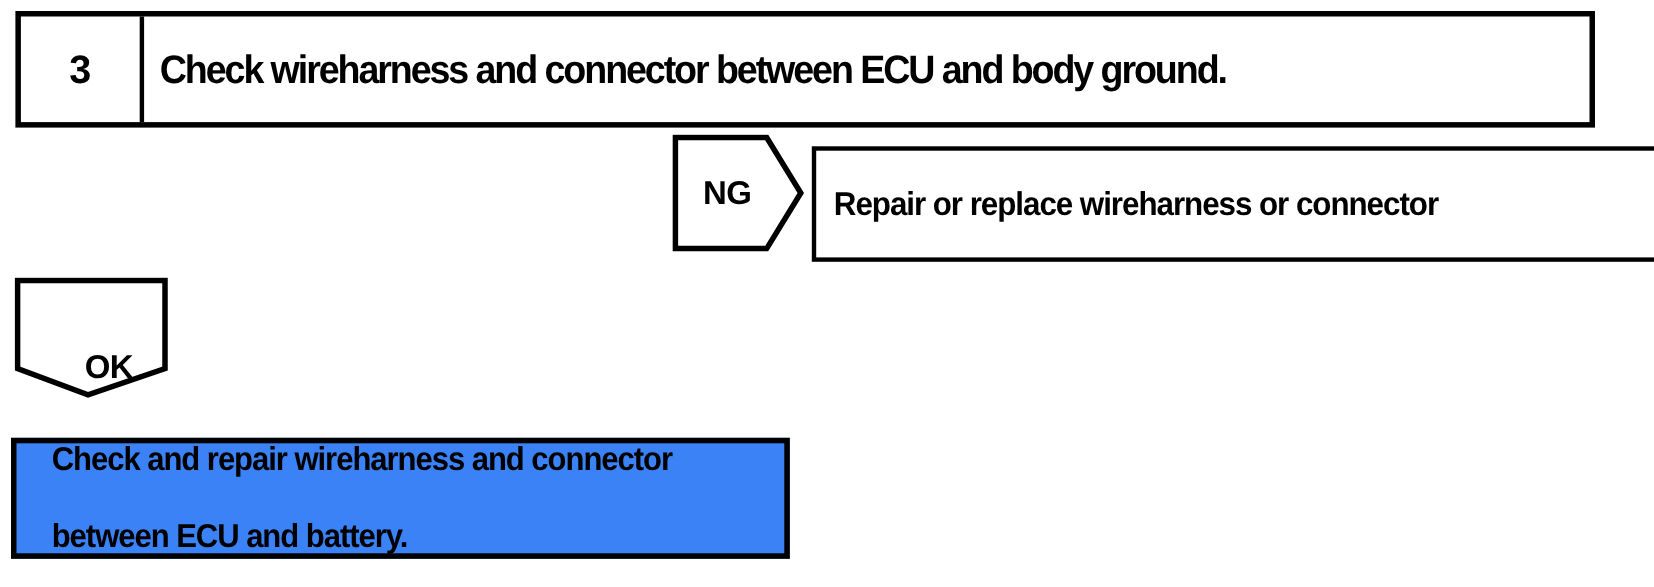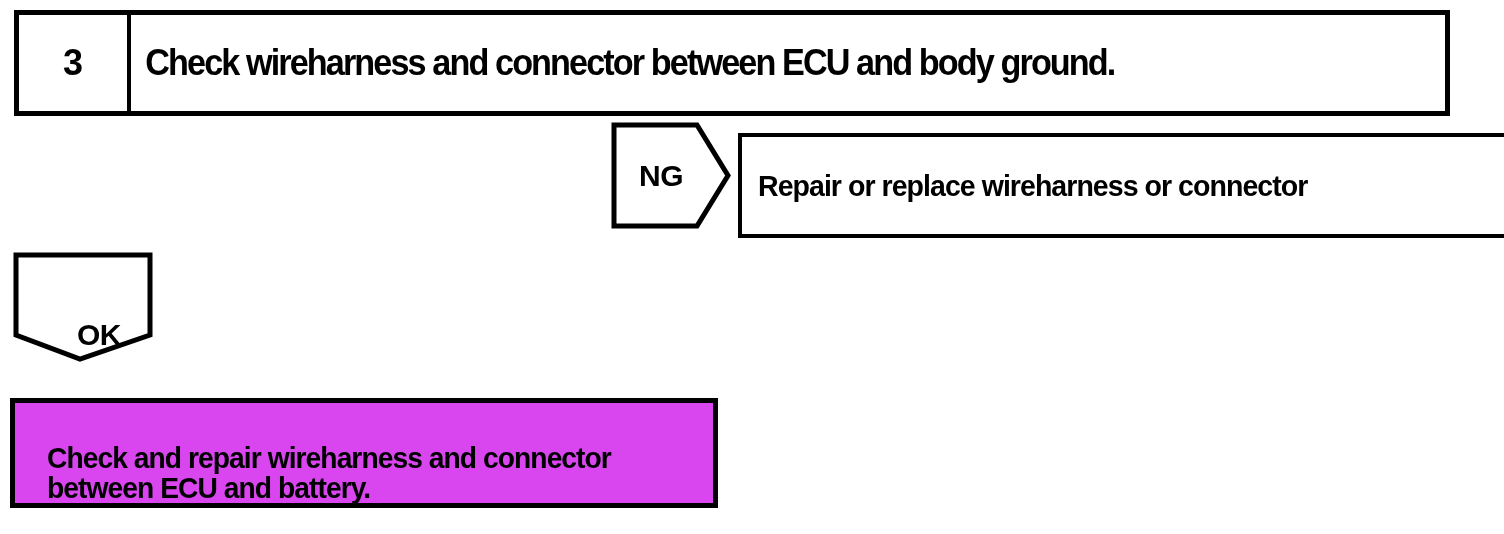--- a/index.html
+++ b/index.html
@@ -73,23 +73,23 @@
     transform: scaleX(0.95);
     transform-origin: left center;
     white-space: nowrap;
   }
 
   
   .ok-box {
     left: 10px; top: 398px;
     width: 708px; height: 110px;
     border: 5px solid #000;
-    background: #d946ef;
+    background: #3b82f6;
     display: flex; flex-direction: column;
-    justify-content: flex-end; align-items: flex-start;
+    justify-content: space-between; align-items: flex-start;
     padding-left: 32px;
   }
   .ok-box .box-line {
     font-size: 30px;
     letter-spacing: -1px;
     line-height: 30px;
     transform: scaleX(0.94);
     transform-origin: left center;
     white-space: nowrap;
   }

